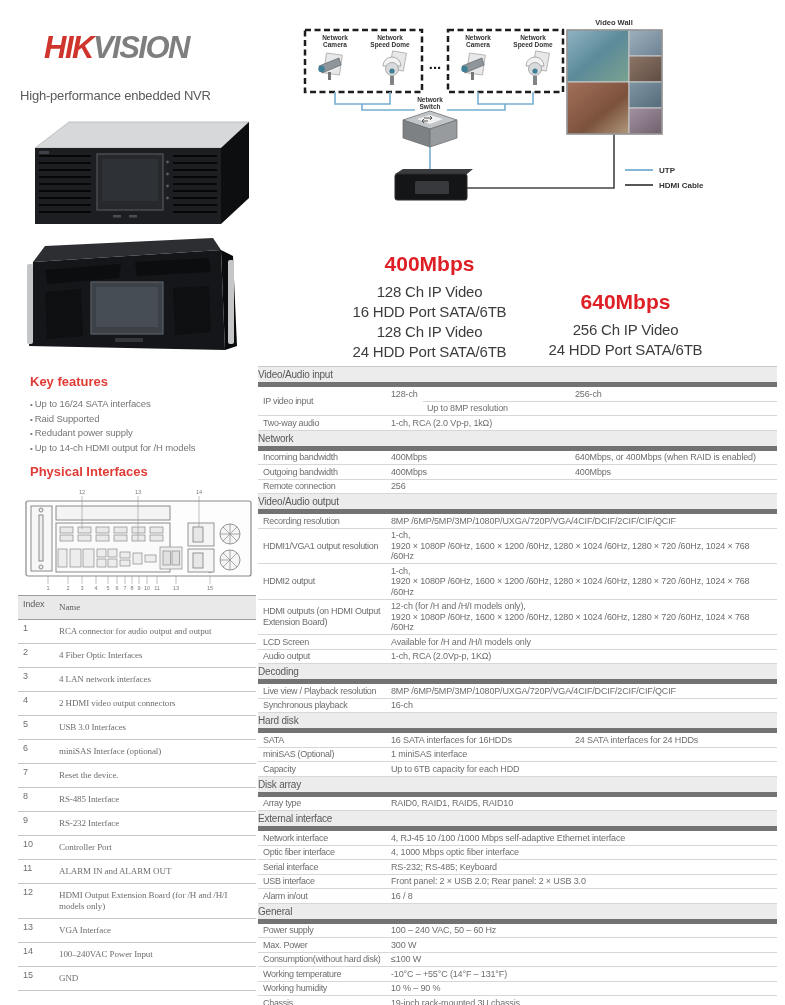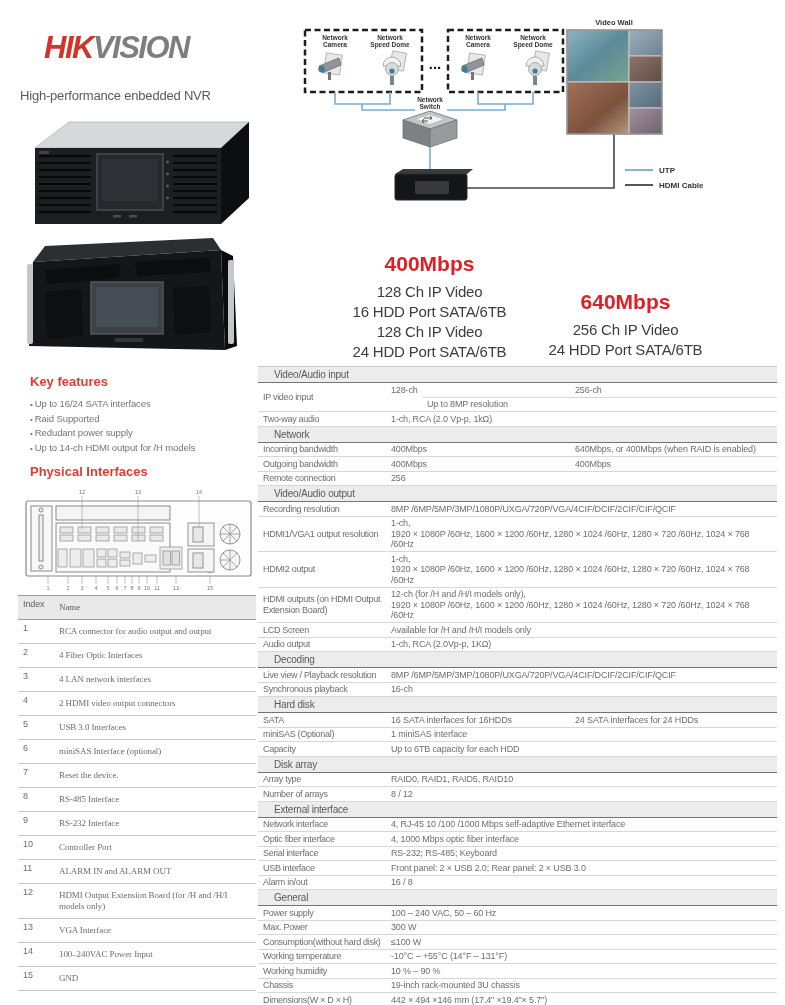--- a/index.html
+++ b/index.html
@@ -29,21 +29,21 @@
 
   
   #index-table{left:18px;top:595px;width:238px;font-size:9px;letter-spacing:-0.1px;}
   #index-table .hrow{display:flex;background:#e9e9e9;border-top:1px solid #9e9e9e;border-bottom:1px solid #9e9e9e;color:#5f5f5f;}
   #index-table .row{display:flex;border-bottom:1px solid #c6c6c6;}
   #index-table .c-idx{width:32px;padding:2.5px 2px 2.5px 5px;flex:none;}
   #index-table .c-name{flex:1;padding:6px 2px;line-height:11px;font-family:Liberation Serif, serif;}
 
   
   #spec-table{left:258px;top:366px;width:519px;font-size:9px;letter-spacing:-0.15px;border-top:1px solid #c9c9c9;}
-  #spec-table .sec{background:#ececec;color:#595959;font-size:10px;padding:2px 16px;border-bottom:1px solid #737373;letter-spacing:-0.2px;}
+  #spec-table .sec{background:#ececec;color:#595959;font-size:10px;padding:2px 0;border-bottom:5px solid #737373;letter-spacing:-0.2px;}
   #spec-table .row{display:flex;border-bottom:1px solid #d7d7d7;}
   #spec-table .label{width:122px;flex:none;padding:1.5px 2px 1.5px 5px;line-height:10.5px;letter-spacing:-0.3px;align-self:center;}
   #spec-table .vals{flex:1;display:flex;flex-direction:column;}
   #spec-table .subrow{display:flex;flex:1;}
   #spec-table .subrow + .subrow{border-top:1px solid #d7d7d7;margin-left:36px;}
   #spec-table .cell{padding:1.5px 4px;line-height:10.5px;white-space:pre-line;flex:1;}
   #spec-table .cell.c1{width:176px;flex:none;}
 
   svg text{font-family:"Liberation Sans","DejaVu Sans",sans-serif;}
 </style>
@@ -536,28 +536,20 @@
       </div>
       <div class="sec">Disk array</div>
       <div class="row">
         <div class="label">Array type</div>
         <div class="vals">
           <div class="subrow">
             <div class="cell">RAID0, RAID1, RAID5, RAID10</div>
           </div>
         </div>
       </div>
-      <div class="row">
-        <div class="label">Number of arrays</div>
-        <div class="vals">
-          <div class="subrow">
-            <div class="cell">8 / 12</div>
-          </div>
-        </div>
-      </div>
       <div class="sec">External interface</div>
       <div class="row">
         <div class="label">Network interface</div>
         <div class="vals">
           <div class="subrow">
             <div class="cell">4, RJ-45 10 /100 /1000 Mbps self-adaptive Ethernet interface</div>
           </div>
         </div>
       </div>
       <div class="row">

